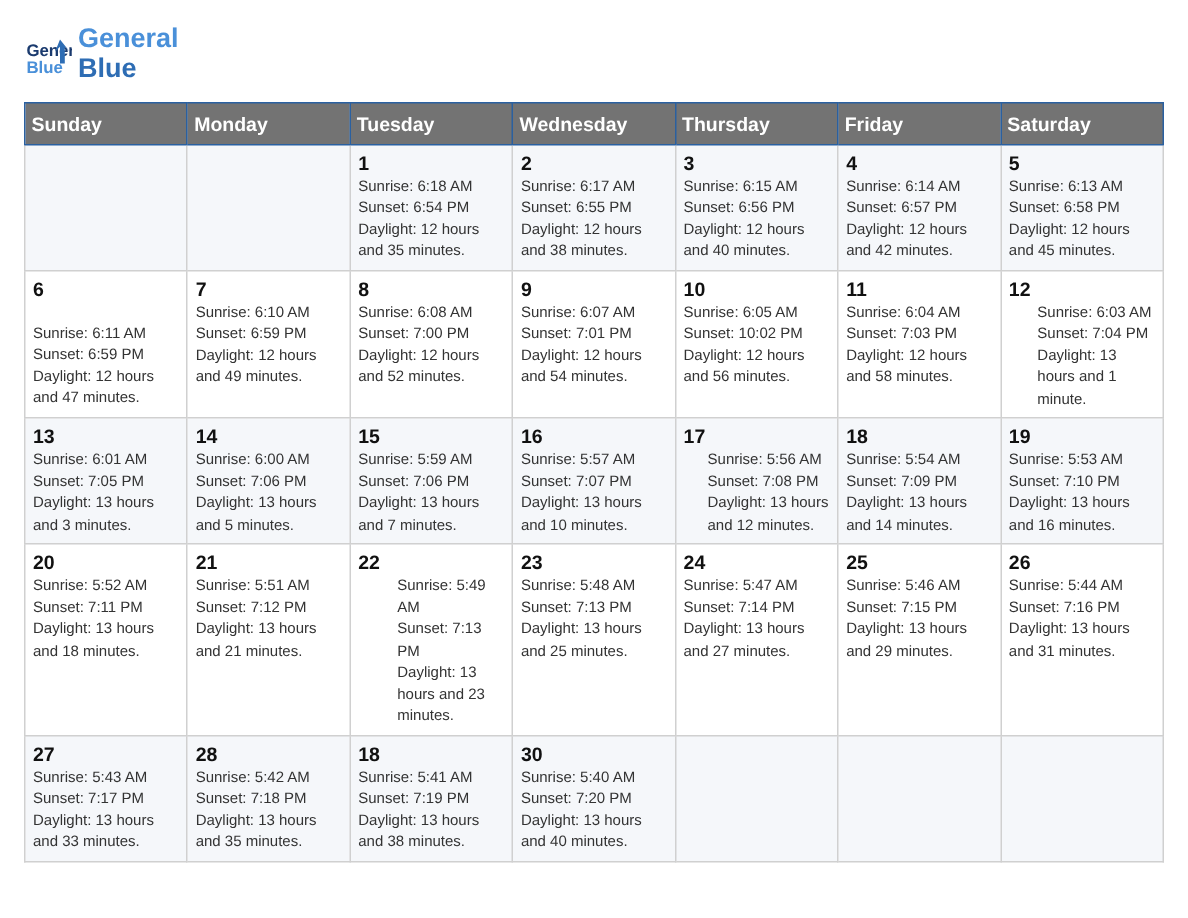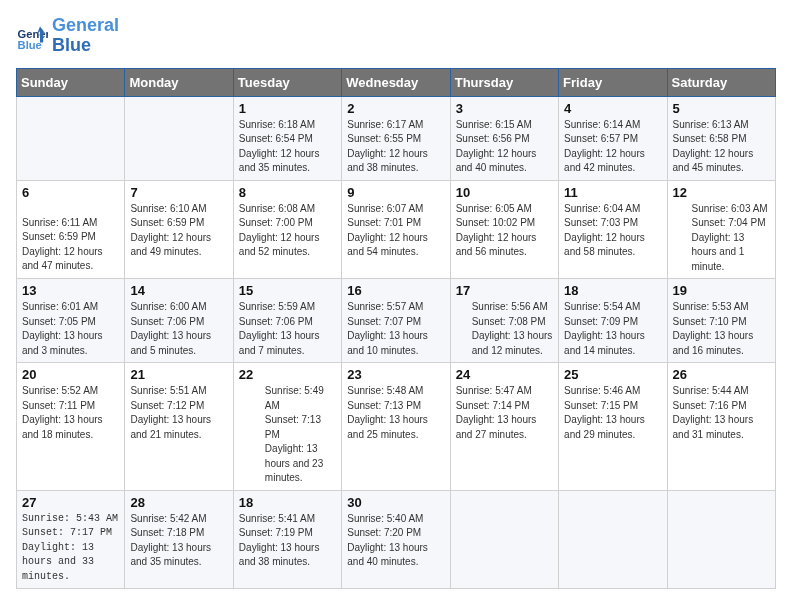--- a/index.html
+++ b/index.html
@@ -288,21 +288,21 @@
         <td>
           <span class="day-num">26</span>
           <div class="day-info" style="white-space: pre-line;">Sunrise: 5:44 AM
 Sunset: 7:16 PM
 Daylight: 13 hours and 31 minutes.</div>
         </td>
       </tr>
       <tr>
         <td>
           <span class="day-num">27</span>
-          <div class="day-info" style="white-space: pre-line; font-family: Liberation Mono, monospace;">Sunrise: 5:43 AM
+          <div class="day-info" style="white-space: pre-line;">Sunrise: 5:43 AM
 Sunset: 7:17 PM
 Daylight: 13 hours and 33 minutes.</div>
         </td>
         <td>
           <span class="day-num">28</span>
           <div class="day-info" style="white-space: pre-line;">Sunrise: 5:42 AM
 Sunset: 7:18 PM
 Daylight: 13 hours and 35 minutes.</div>
         </td>
         <td>

